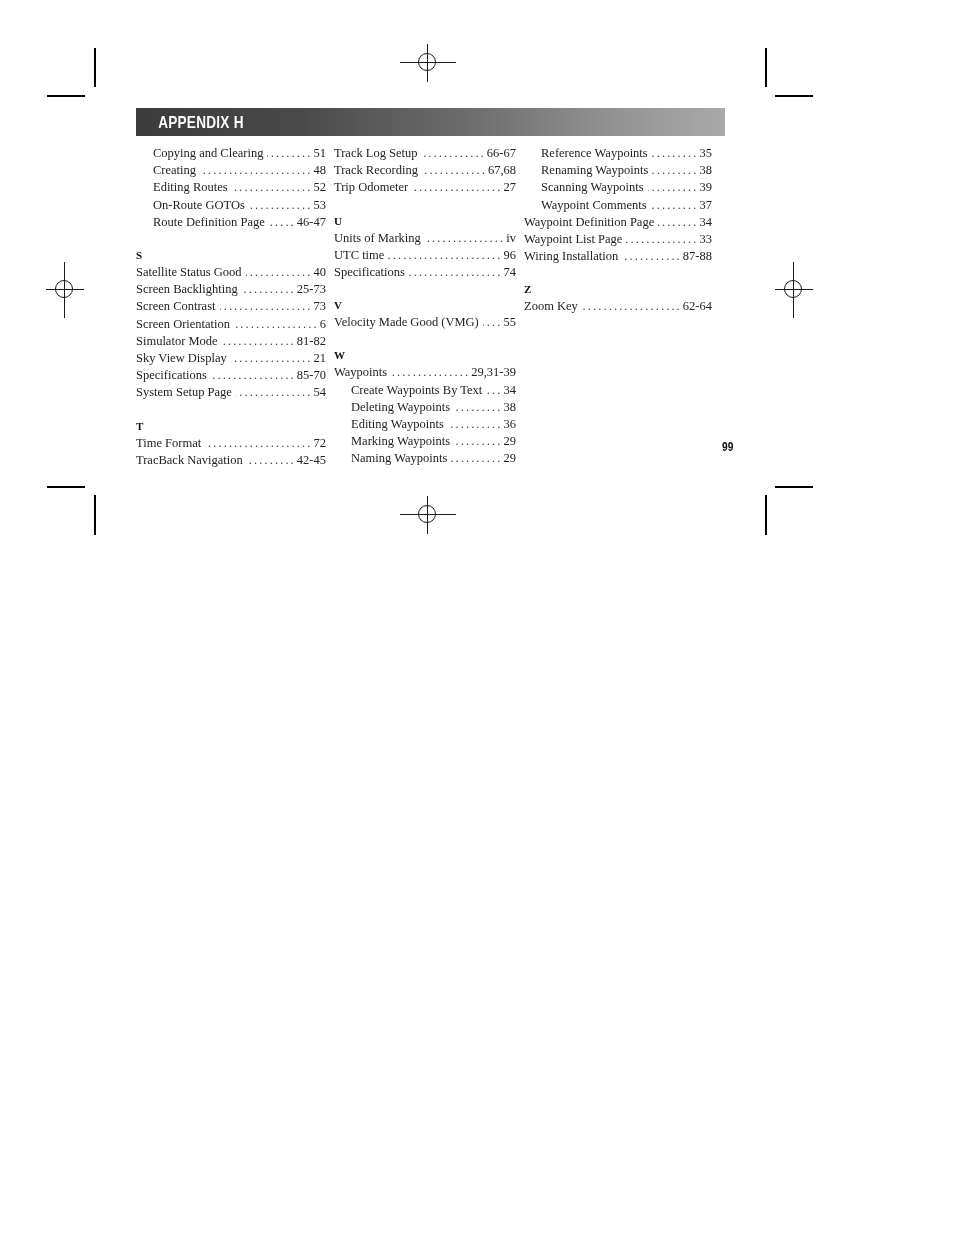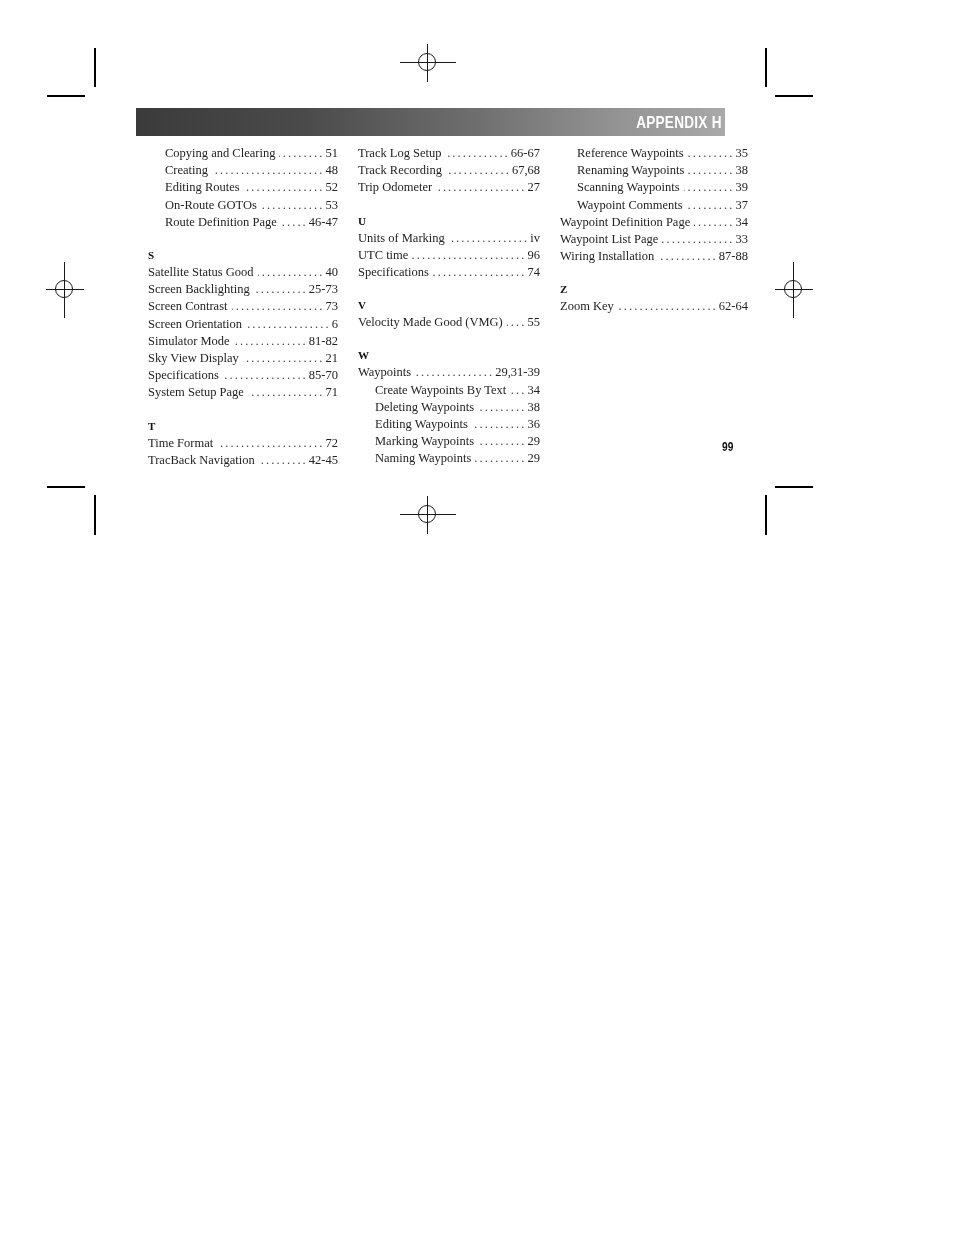--- a/index.html
+++ b/index.html
@@ -57,21 +57,21 @@
   
   .header-banner {
     position: absolute;
     left: 136px;
     top: 108px;
     width: 589px;
     height: 28px;
     background: linear-gradient(to right, #3b3b3b 0%, #4a4a4a 28%, #6f6f6f 58%, #949494 82%, #a9a9a9 100%);
     display: flex;
     align-items: center;
-    justify-content: flex-end;
+    justify-content: flex-start;
   }
   .header-banner .appendix-title {
     color: #ffffff;
     font-family: "Liberation Sans Narrow", "Liberation Sans", sans-serif;
     font-weight: bold;
     font-size: 17px;
     letter-spacing: 0.3px;
     transform: scaleX(0.80);
     transform-origin: right center;
     padding-right: 4px;
@@ -84,21 +84,20 @@
     position: absolute;
     left: 136px;
     top: 145px;
     width: 590px;
     display: flex;
     gap: 8px;
   }
   .index-column {
     width: 190px;
     flex: 0 0 190px;
-    margin-left: 12px;
   }
   .index-column.col-mid { width: 182px; flex: 0 0 182px; }
   .index-column.col-right { width: 188px; flex: 0 0 188px; }
 
   .section-letter {
     font-family: "Liberation Serif", serif;
     font-weight: bold;
     font-size: 11px;
     color: #111111;
     margin-top: 17px;
@@ -250,21 +249,21 @@
         <span class="pages">21</span>
       </div>
       <div class="entry">
         <span class="label">Specifications</span>
         <span class="leader">............................................................</span>
         <span class="pages">85-70</span>
       </div>
       <div class="entry">
         <span class="label">System Setup Page</span>
         <span class="leader">............................................................</span>
-        <span class="pages">71</span>
+        <span class="pages">54</span>
       </div>
       <div class="section-letter">T</div>
       <div class="entry">
         <span class="label">Time Format</span>
         <span class="leader">............................................................</span>
         <span class="pages">72</span>
       </div>
       <div class="entry">
         <span class="label">TracBack Navigation</span>
         <span class="leader">............................................................</span>

